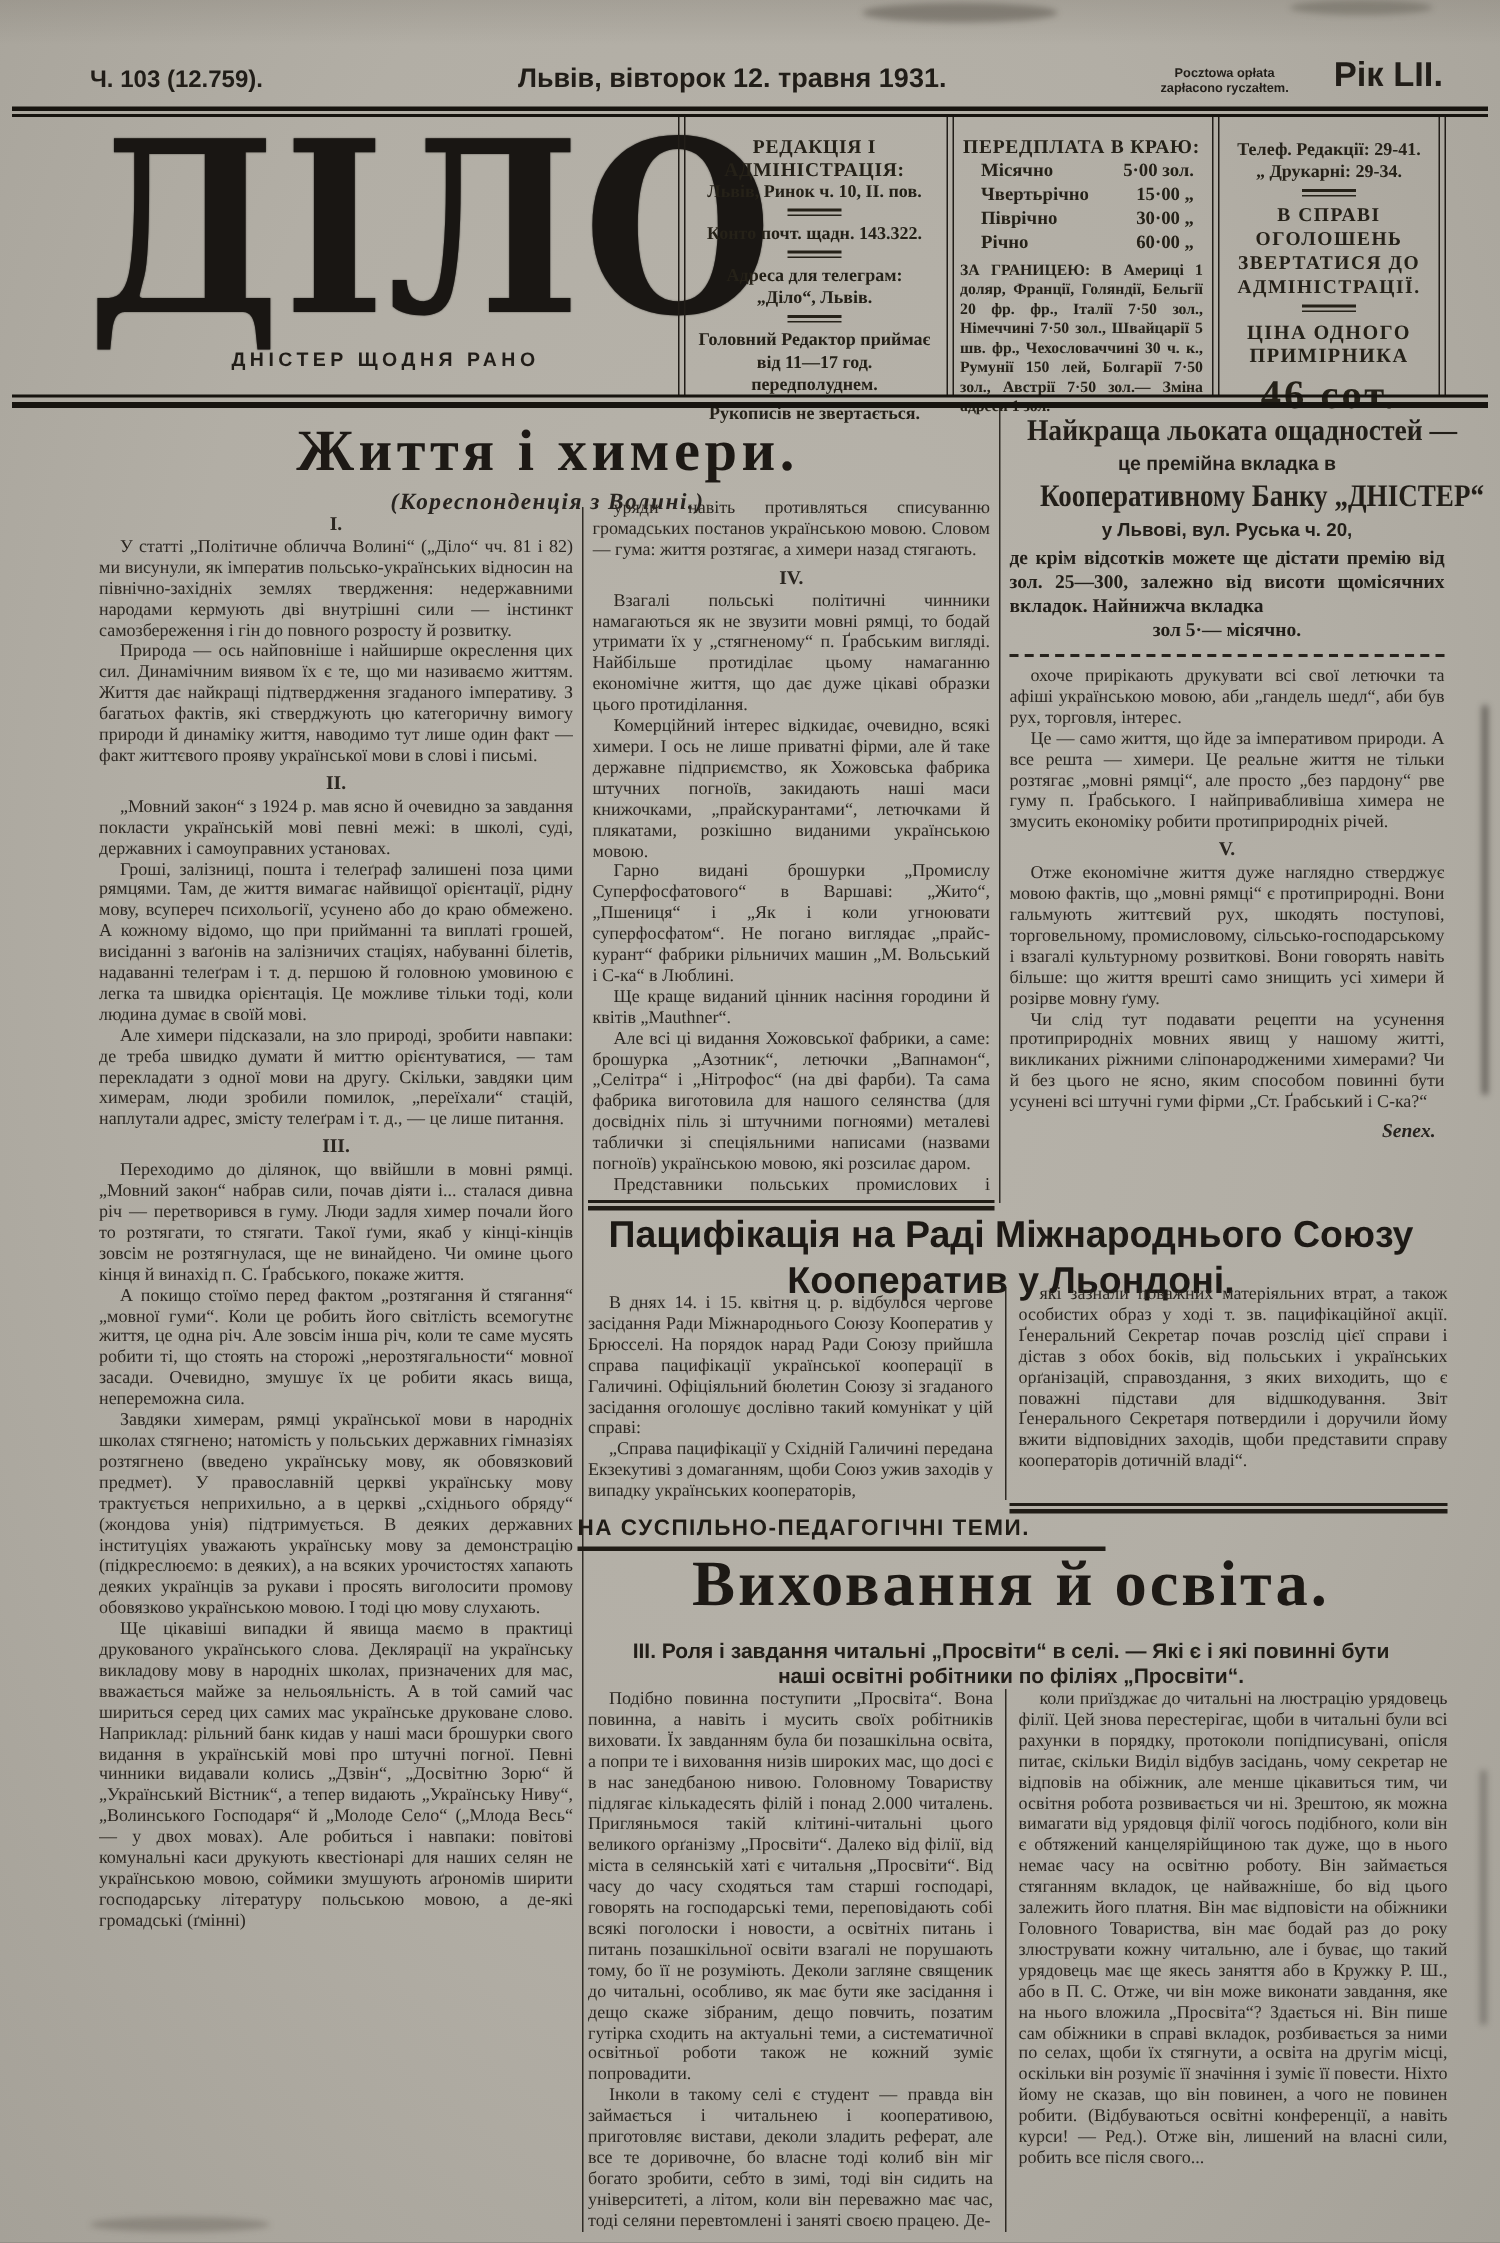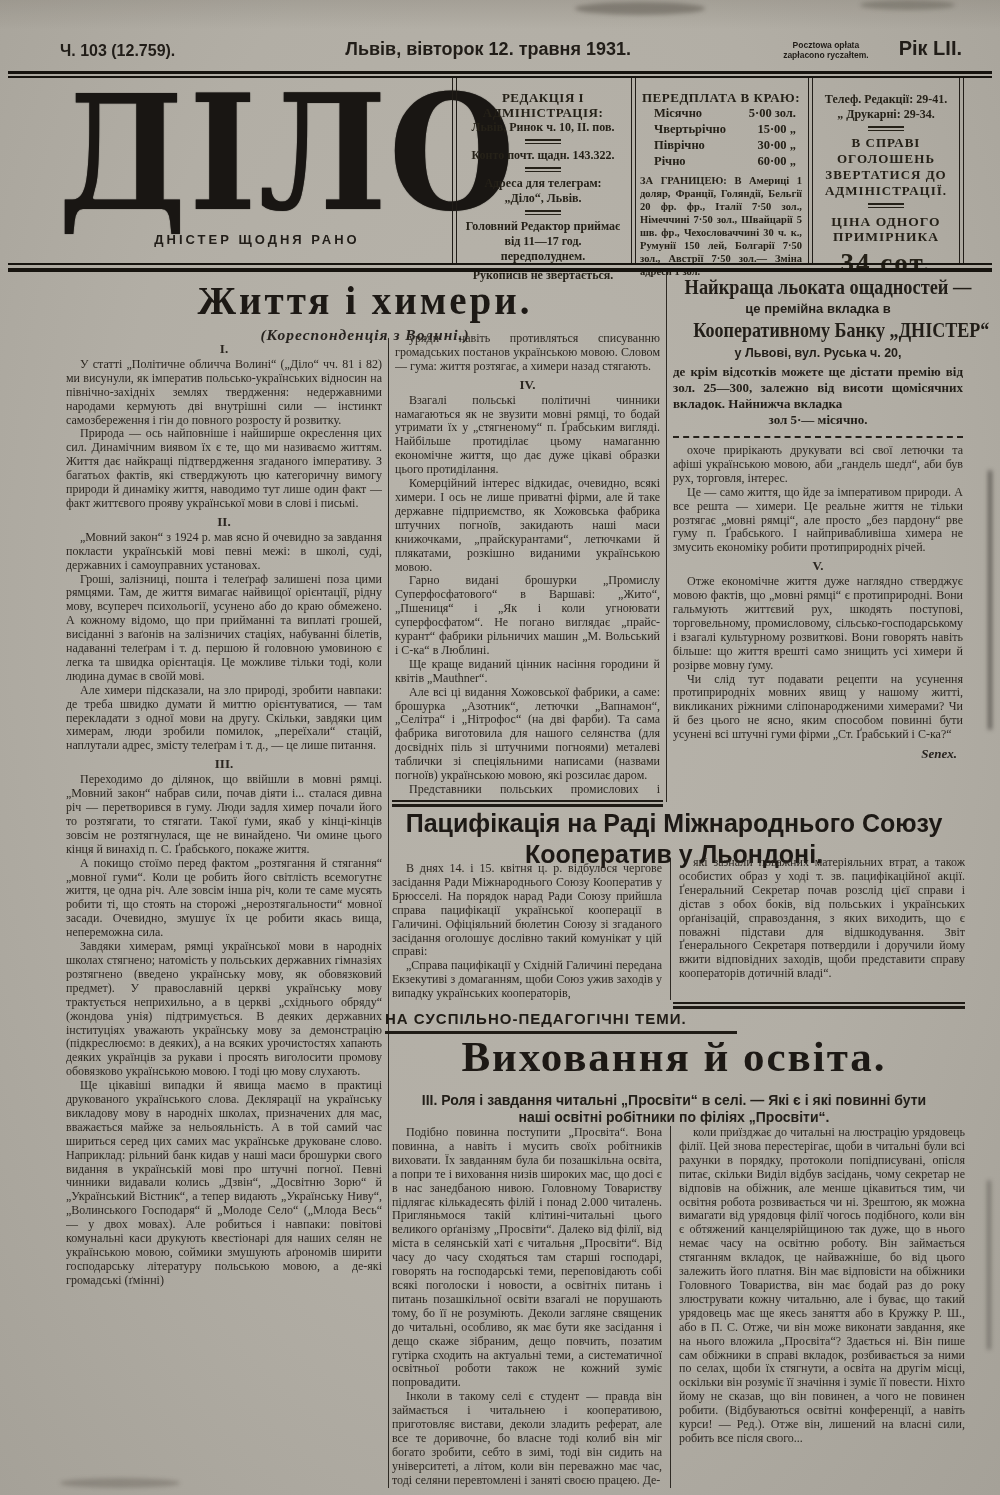--- a/index.html
+++ b/index.html
@@ -8,21 +8,21 @@
       linear-gradient(180deg, rgba(120,114,104,.25) 0, rgba(120,114,104,0) 30px),
       radial-gradient(ellipse at 50% 40%, #b8b4ab 0%, #b2aea5 55%, #a5a198 100%);
     color:#282420;font-family:"Liberation Serif", serif;}
   [data-interactable]{cursor:default;}
   .abs{position:absolute;}
   
   .topbar{left:60px;top:36px;width:902px;display:flex;align-items:flex-end;
     font-family:"Liberation Sans",sans-serif;font-weight:bold;color:#211d18;}
   .dateline{font-size:18px;margin-left:170px;}
   .postal{font-size:8.5px;white-space:pre-line;text-align:center;margin-left:auto;margin-right:30px;margin-top:4px;line-height:1.2;}
-  .year{font-size:20px;}
+  .year{font-size:23px;}
   .rule-dbl{border-top:3px solid #17140f;border-bottom:2px solid #17140f;height:2px;}
   .rule-dbl2{border-top:2px solid #17140f;border-bottom:4px solid #17140f;height:3px;}
   .rule-heavy{border-top:2px solid #201c16;border-bottom:3px solid #201c16;height:2px;}
   
   .mast{left:62px;top:80px;width:390px;height:182px;text-align:center;}
   .logo{font-family:"DejaVu Serif",serif;font-weight:bold;font-size:142px;line-height:130px;
     letter-spacing:2px;color:#191613;transform:scale(1.02,1.12);transform-origin:center top;
     text-shadow:0 0 1px rgba(10,8,5,.7);}
   .tagline{font-family:"Liberation Sans",sans-serif;font-weight:bold;font-size:13px;
     letter-spacing:3px;margin-top:22px;color:#211d18;}
@@ -122,21 +122,21 @@
   </div>
 
   <div class="abs vsep" style="left:808px;top:78px;height:186px;" data-interactable="false"></div>
   <div class="abs ibox" style="left:817px;top:92px;width:138px;" data-interactable="false">
     <div data-interactable="false">Телеф. Редакції: 29-41.</div>
     <div data-interactable="false">„  Друкарні: 29-34.</div>
     <div class="bsep" data-interactable="false"></div>
     <div class="adsnote" data-interactable="false">В СПРАВІ ОГОЛОШЕНЬ ЗВЕРТАТИСЯ ДО АДМІНІСТРАЦІЇ.</div>
     <div class="bsep" data-interactable="false"></div>
     <div class="price-label" data-interactable="false">ЦІНА ОДНОГО ПРИМІРНИКА</div>
-    <div class="price" data-interactable="false">34 сот.</div>
+    <div class="price" data-interactable="false">46 сот.</div>
   </div>
   <div class="abs vsep" style="left:959px;top:78px;height:186px;" data-interactable="false"></div>
 
   <div class="abs rule-dbl2" style="left:8px;right:8px;top:263px;" data-interactable="false"></div>
 
   <div class="abs" style="left:65px;top:278px;width:600px;" data-interactable="false">
     <div class="a1-title" data-interactable="false">Життя і химери.</div>
     <div class="a1-sub" data-interactable="false">(Кореспонденція з Волині.)</div>
   </div>
 

